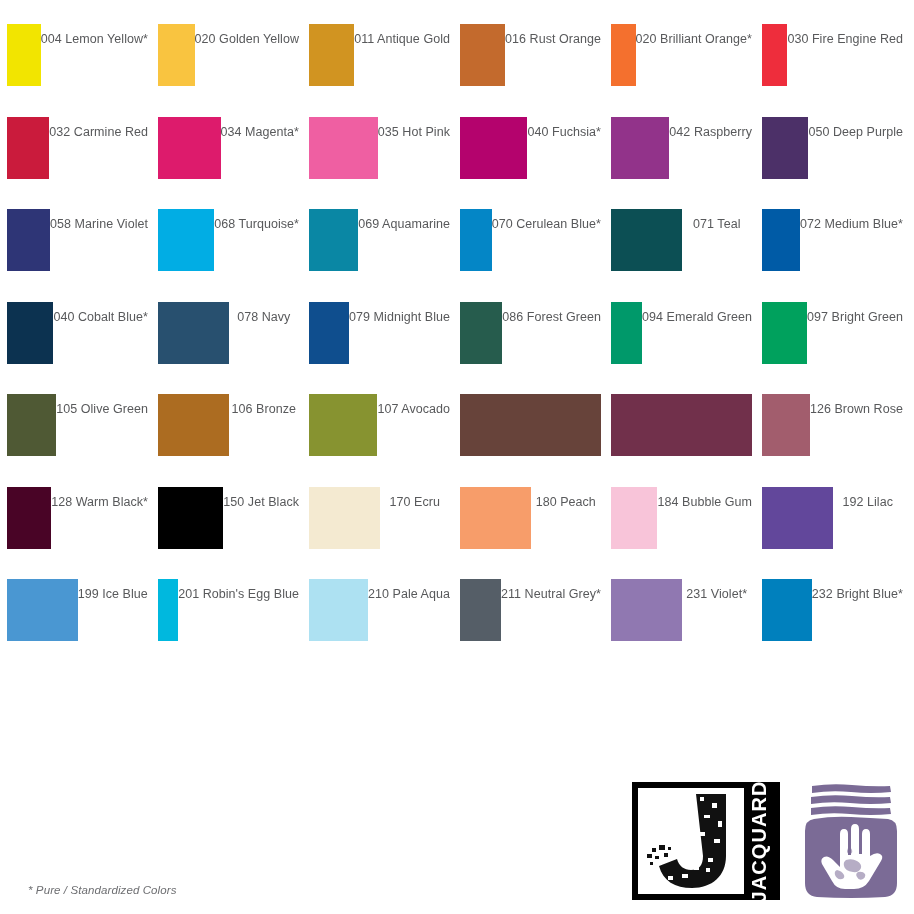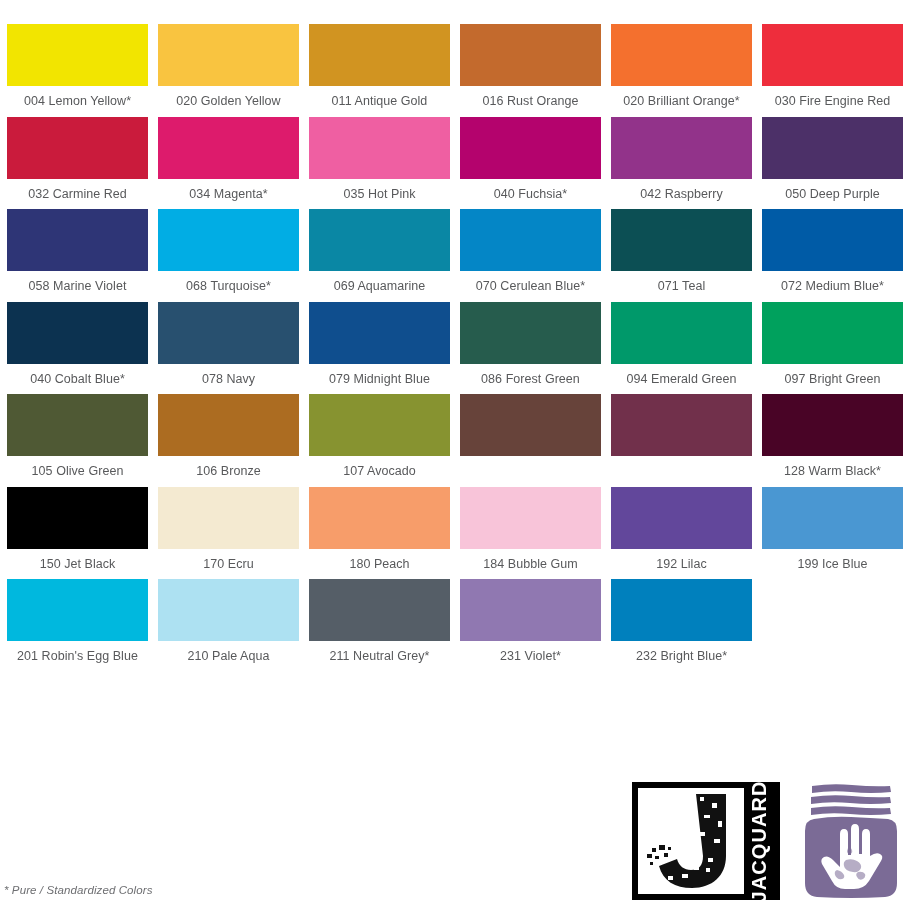--- a/index.html
+++ b/index.html
@@ -28,21 +28,21 @@
     grid-template-columns: repeat(6, 141px);
     column-gap: 10px;
     row-gap: 0px;
   }
 
   .swatch-cell {
     width: 141px;
     height: 92.5px;
     box-sizing: border-box;
     display: flex;
-    flex-direction: column;
+    flex-direction: row;
     align-items: flex-start;
   }
 
   .swatch-chip {
     width: 141px;
     height: 62px;
     display: block;
   }
 
   .swatch-label {
@@ -52,21 +52,21 @@
     text-align: center;
     font-size: 12.5px;
     color: #58595b;
     letter-spacing: 0.05px;
     white-space: nowrap;
     overflow: visible;
   }
 
   .footnote {
     position: absolute;
-    left: 4px;
+    left: 28px;
     top: 884px;
     font-size: 11.5px;
     font-style: italic;
     color: #6d6e71;
     letter-spacing: 0.1px;
   }
 
   
   .logo-wrap {
     position: absolute;
@@ -241,20 +241,24 @@
       </div>
       <div class="swatch-cell">
         <div class="swatch-chip" style="background: rgb(135, 147, 48);"></div>
         <div class="swatch-label">107 Avocado</div>
       </div>
       <div class="swatch-cell">
         <div class="swatch-chip" style="background: rgb(103, 67, 58);"></div>
       </div>
       <div class="swatch-cell">
         <div class="swatch-chip" style="background: rgb(113, 48, 75);"></div>
+      </div>
+      <div class="swatch-cell">
+        <div class="swatch-chip" style="background: rgb(162, 93, 109);"></div>
+        <div class="swatch-label">126 Brown Rose</div>
       </div>
       <div class="swatch-cell">
         <div class="swatch-chip" style="background: rgb(73, 4, 38);"></div>
         <div class="swatch-label">128 Warm Black*</div>
       </div>
       <div class="swatch-cell">
         <div class="swatch-chip" style="background: rgb(0, 0, 0);"></div>
         <div class="swatch-label">150 Jet Black</div>
       </div>
       <div class="swatch-cell">

